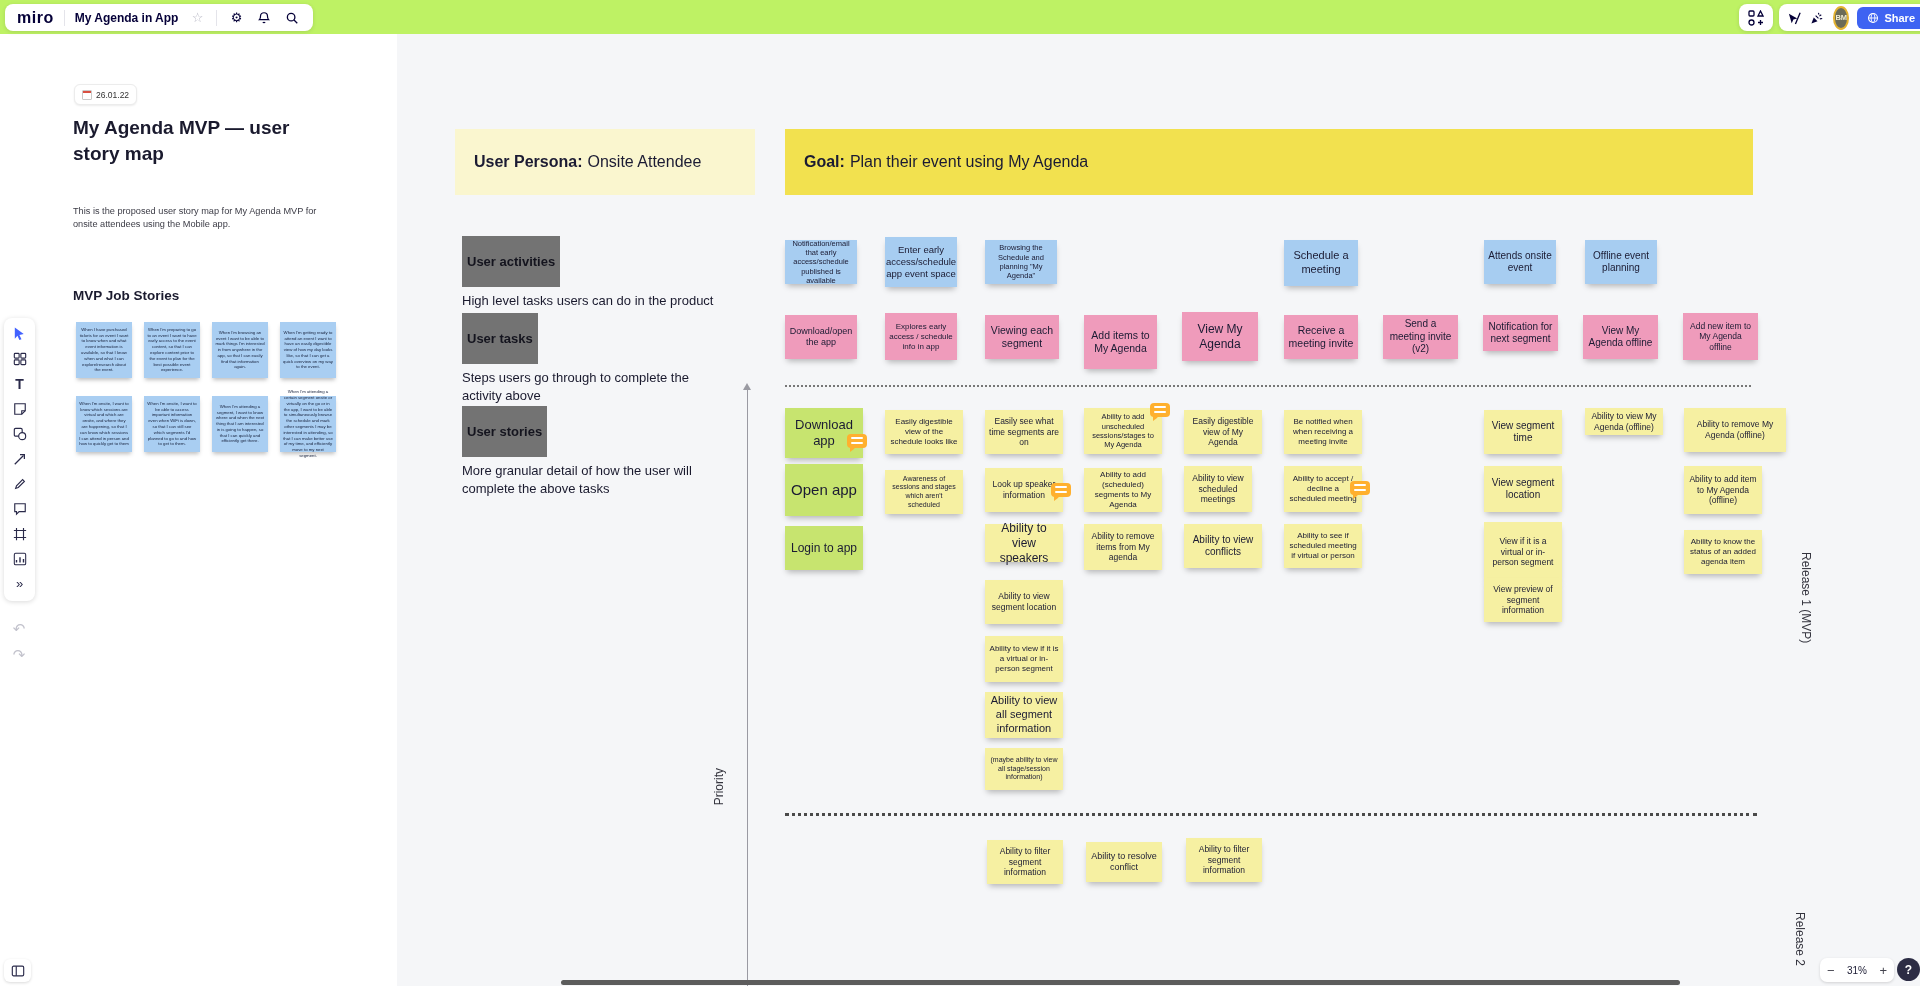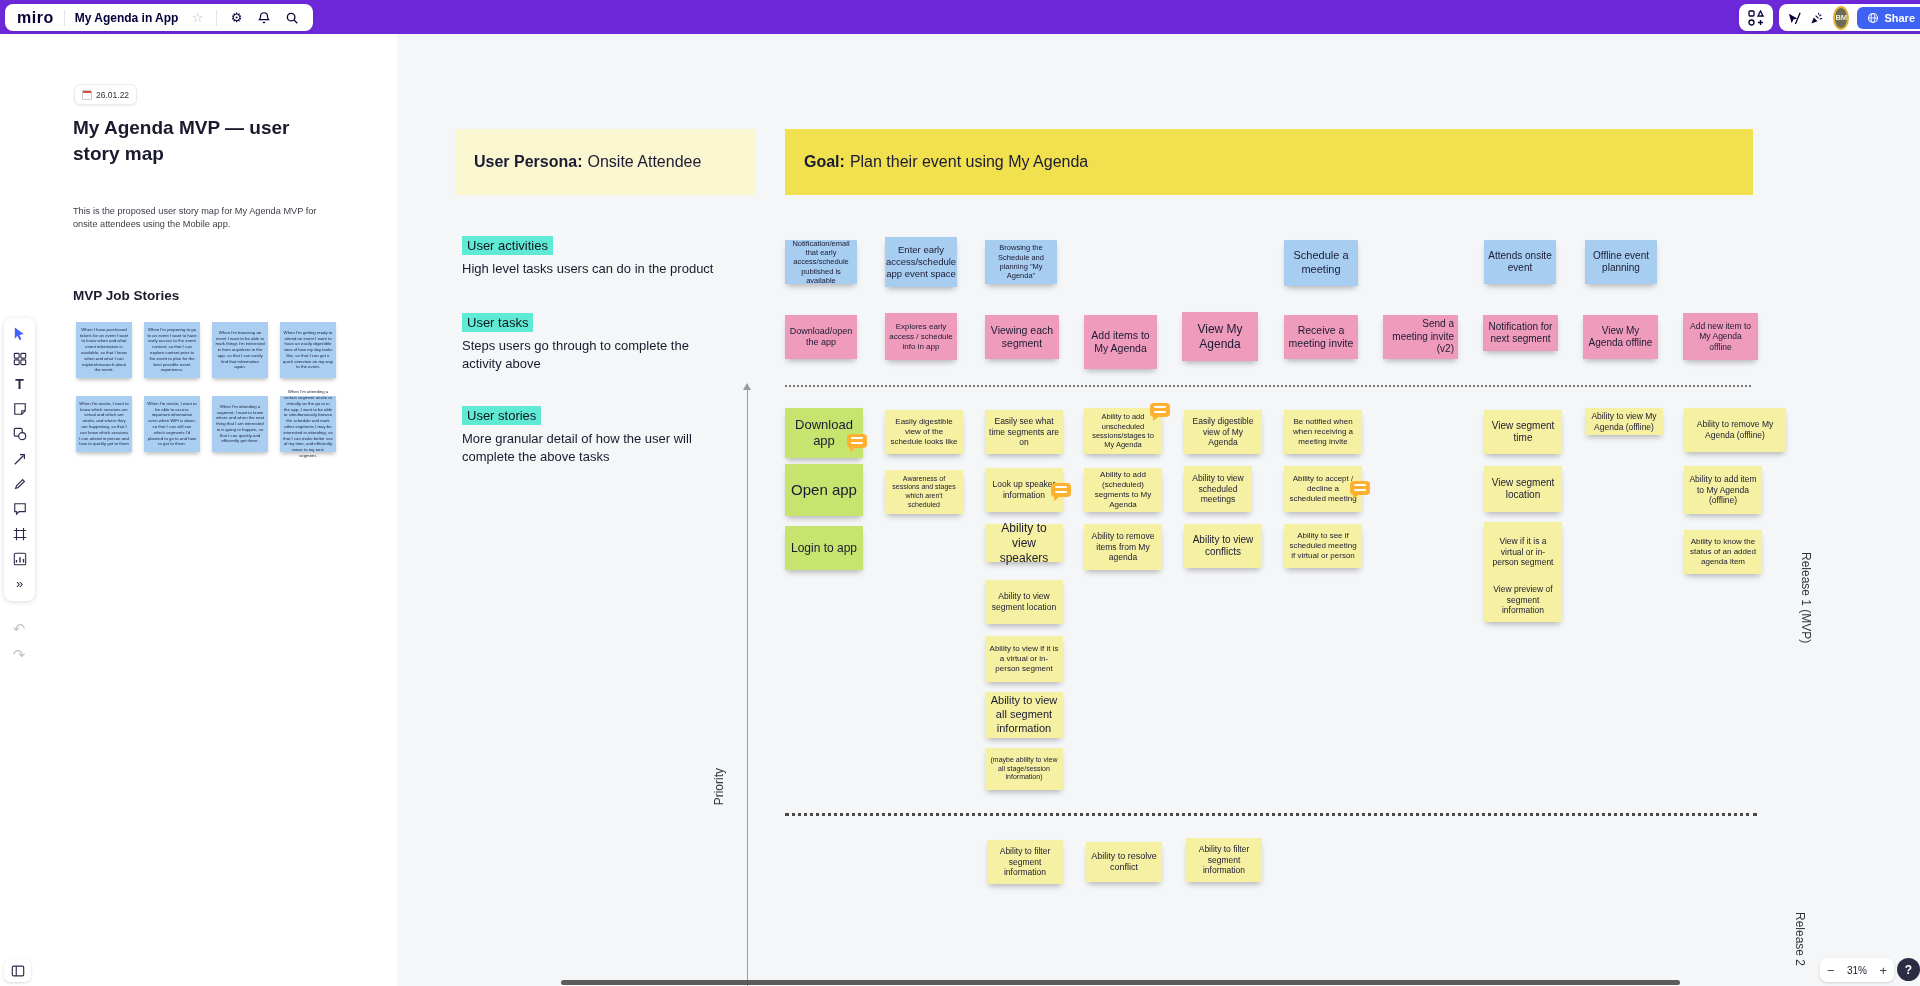--- a/index.html
+++ b/index.html
@@ -1,20 +1,20 @@
 <!DOCTYPE html>
 <html><head>
 <meta charset="utf-8">
 <style>
   html,body{margin:0;padding:0;}
   body{width:1920px;height:986px;overflow:hidden;background:#F5F6F8;font-family:"Liberation Sans",sans-serif;color:#1b1b33;position:relative;}
   .stage{position:absolute;inset:0;width:1920px;height:986px;}
   .doc-area{position:absolute;left:0;top:0;width:397px;height:986px;background:#ffffff;}
   
-  .topbar{position:absolute;left:0;top:0;width:1920px;height:34px;background:#6d28d9;}
+  .topbar{position:absolute;left:0;top:0;width:1920px;height:34px;background:#bef264;}
   .tb-card{position:absolute;background:#fff;border-radius:8px;box-shadow:0 1px 4px rgba(0,0,0,.12);display:flex;align-items:center;}
   .tb-left{left:5px;top:4px;height:27px;padding:0 12px;gap:10px;}
   .logo{font-weight:800;font-size:16px;letter-spacing:.5px;color:#050038;}
   .tb-sep{width:1px;height:16px;background:#e4e4ea;}
   .board-title{font-size:12px;font-weight:700;color:#050038;}
   .tb-ic{width:18px;height:18px;display:flex;align-items:center;justify-content:center;color:#050038;font-size:13px;cursor:pointer;}
   .star{color:#b9b9c6;font-size:13px;}
   .tb-apps{left:1739px;top:4px;width:34px;height:27px;justify-content:center;}
   .tb-right{left:1779px;top:4px;width:138px;height:27px;padding:0 4px 0 8px;gap:8px;}
   .avatar{width:20px;height:20px;border-radius:50%;background:#6b6b58;border:2px solid #E3B230;color:#f0eccf;font-size:7.5px;font-weight:700;display:flex;align-items:center;justify-content:center;}
@@ -30,21 +30,21 @@
   .doc-title{position:absolute;left:73px;top:115px;width:260px;font-size:19px;font-weight:700;line-height:1.35;color:#1a1a2e;}
   .doc-desc{position:absolute;left:73px;top:205px;width:268px;font-size:9.2px;line-height:1.45;color:#3c3c46;}
   .job-heading{position:absolute;left:73px;top:288px;font-size:13.5px;font-weight:700;color:#1a1a2e;}
   .job-note{position:absolute;width:56px;height:56px;background:#A9CEF2;box-shadow:0 3px 4px -1px rgba(0,0,0,.25);font-size:4.3px;line-height:1.35;text-align:center;color:#16213c;display:flex;align-items:center;justify-content:center;padding:3px;box-sizing:border-box;}
   
   .hdr{position:absolute;height:66px;display:flex;align-items:center;padding-left:19px;box-sizing:border-box;font-size:16px;}
   .hdr b{font-weight:700;margin-right:5px;}
   .hdr-persona{left:455px;top:129px;width:300px;background:#FAF6CF;}
   .hdr-goal{left:785px;top:129px;width:968px;background:#F2E14F;}
   .section{position:absolute;left:462px;width:268px;}
-  .hl{display:inline-block;background:#5eead4;color:#14141e;font-weight:400;font-size:13px;padding:2px 5px;}
+  .hl{display:inline-block;background:#737373;color:#14141e;font-weight:700;font-size:13px;padding:18px 5px;}
   .sec-desc{margin-top:5px;font-size:13px;line-height:1.35;color:#1a1a2e;}
   
   .dotline-a{position:absolute;left:785px;top:385px;width:966px;border-top:2px dotted #777;}
   .dotline-b{position:absolute;left:785px;top:813px;width:972px;border-top:3px dotted #4a4a4a;}
   .vline{position:absolute;left:747px;top:390px;width:1px;height:596px;background:#9a9aa2;}
   .vline-arrow{position:absolute;left:743px;top:383px;width:0;height:0;border:4.5px solid transparent;border-bottom:7px solid #9a9aa2;border-top:none;}
   .vlabel{position:absolute;font-size:12px;color:#33333d;writing-mode:vertical-rl;}
   .priority{left:712px;top:768px;transform:rotate(180deg);}
   .release1{left:1799px;top:552px;}
   .release2{left:1793px;top:912px;}
@@ -151,21 +151,21 @@
       </div>
       <div class="sticky c-pink" style="left: 1084px; top: 315px; width: 73px; height: 54px; font-size: 10.5px;">
         <span>Add items to My Agenda</span>
       </div>
       <div class="sticky c-pink" style="left: 1182px; top: 312px; width: 76px; height: 49px; font-size: 12px;">
         <span>View My Agenda</span>
       </div>
       <div class="sticky c-pink" style="left: 1284px; top: 315px; width: 74px; height: 44px; font-size: 10.5px;">
         <span>Receive a meeting invite</span>
       </div>
-      <div class="sticky c-pink" style="left: 1383px; top: 315px; width: 75px; height: 44px; font-size: 10px; text-align: right;">
+      <div class="sticky c-pink" style="left: 1383px; top: 315px; width: 75px; height: 44px; font-size: 10px;">
         <span>Send a meeting invite (v2)</span>
       </div>
       <div class="sticky c-pink" style="left: 1483px; top: 315px; width: 75px; height: 36px; font-size: 10px;">
         <span>Notification for next segment</span>
       </div>
       <div class="sticky c-pink" style="left: 1583px; top: 315px; width: 75px; height: 44px; font-size: 10px;">
         <span>View My Agenda offline</span>
       </div>
       <div class="sticky c-pink" style="left: 1683px; top: 313px; width: 75px; height: 47px; font-size: 8.5px;">
         <span>Add new item to My Agenda offline</span>

